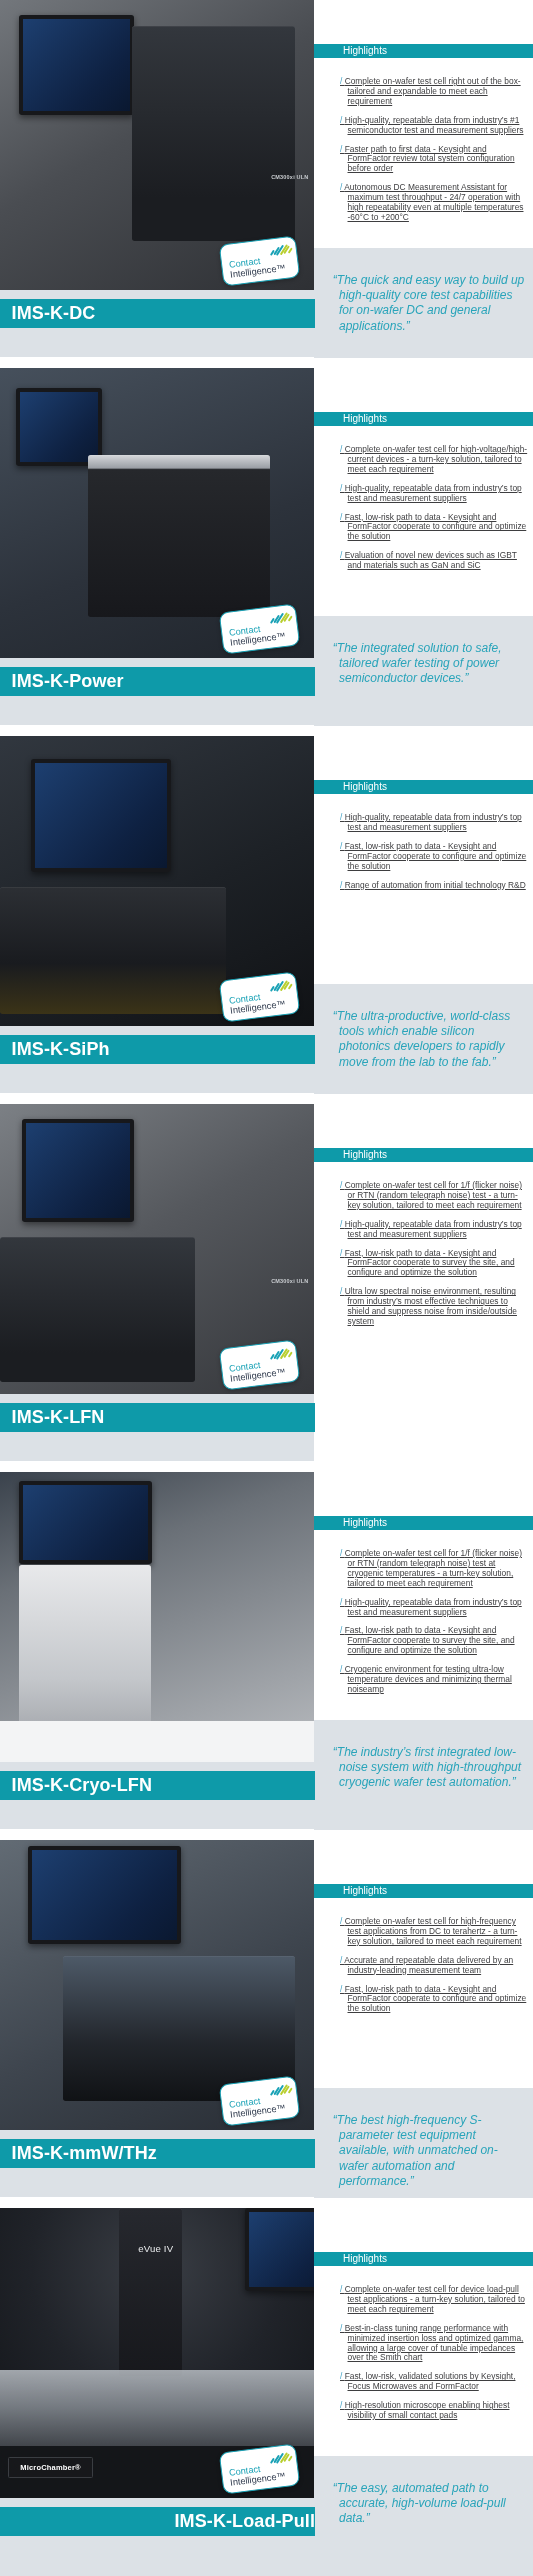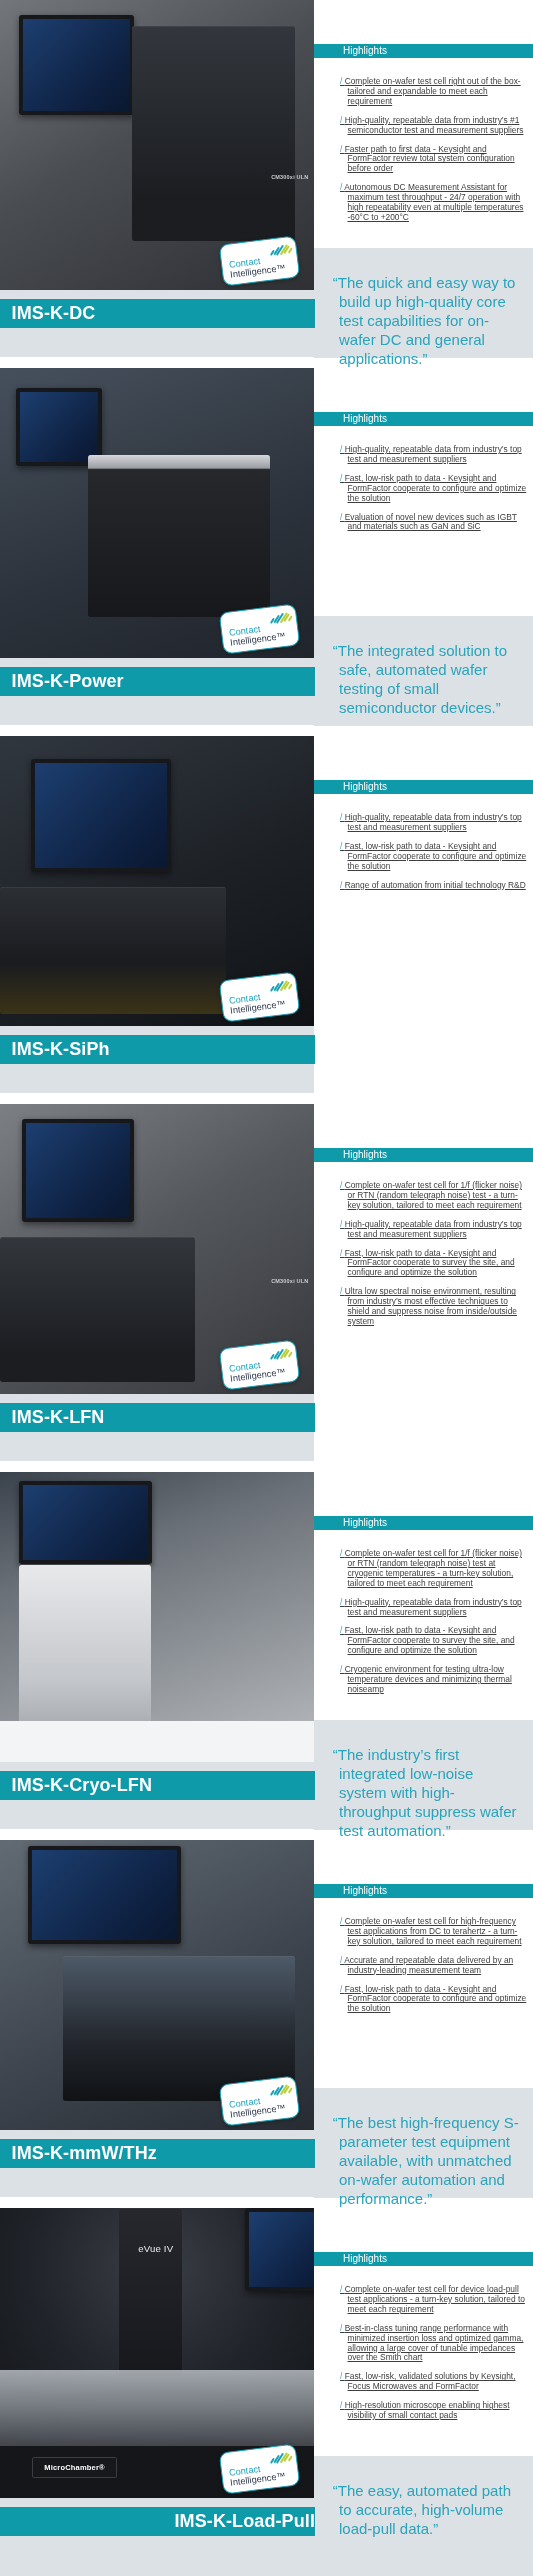--- a/index.html
+++ b/index.html
@@ -41,21 +41,21 @@
   .p6 .eq-body{left:20%;top:40%;width:74%;height:50%;background:linear-gradient(180deg,#4e5a68 0%,#22262c 60%,#101215 100%);}
   .p7{background:radial-gradient(circle at 50% 20%,#3a3e45 0%,#202329 45%,#0d0f12 100%);}
   .p7 .eq-screen{left:78%;top:0;width:26%;height:26%;}
   .p7 .eq-body{left:38%;top:0;width:20%;height:58%;background:linear-gradient(180deg,#26282e 0%,#17181c 100%);}
   .p7::after{content:"";position:absolute;left:0;right:0;bottom:18%;height:26%;background:linear-gradient(180deg,#b9bec4 0%,#7e848b 55%,#4a4e54 100%);opacity:.85;}
   .p7::before{content:"";position:absolute;left:0;right:0;bottom:0;height:18%;background:#141619;z-index:1;}
 
   .photo-label{position:absolute;z-index:3;color:#c9ccd0;font-size:5.5px;letter-spacing:0.2px;}
   .s1 .pl0,.s4 .pl0{right:5.5px;top:60%;font-weight:bold;}
   .s7 .pl0{left:44%;top:12%;color:#e8eaec;font-size:9.6px;font-weight:normal;}
-  .s7 .pl1{left:8.2px;bottom:20.5px;background:#17181b;border:0.7px solid #3a3d42;color:#fff;font-weight:bold;font-size:7.5px;padding:4.8px 11px;border-radius:1.4px;margin-left:24px;}
+  .s7 .pl1{left:8.2px;bottom:20.5px;background:#17181b;border:0.7px solid #3a3d42;color:#fff;font-weight:bold;font-size:7.5px;padding:4.8px 11px;border-radius:1.4px;}
 
   
   .ci-badge{position:absolute;right:16.4px;bottom:8.2px;width:75px;height:40px;background:#fff;border:1.4px solid #17a0b4;border-radius:9px;transform:rotate(-7deg);z-index:4;box-shadow:0 1.4px 4.1px rgba(0,0,0,.25);}
   .ci-text{position:absolute;left:6.8px;bottom:4.8px;line-height:1.12;}
   .ci-line1{color:#1aa2b6;font-size:9.2px;}
   .ci-line2{color:#303b4e;font-size:9.2px;}
   .ci-stripes{position:absolute;top:4.8px;right:6.2px;display:flex;align-items:flex-end;gap:1.4px;}
   .ci-stripes span{display:block;width:2.1px;border-radius:1.4px;transform:rotate(40deg);transform-origin:50% 80%;}
   .ci-stripes .t1{height:6.2px;background:#1aa2b6;}
   .ci-stripes .t2{height:9px;background:#1aa2b6;}
@@ -65,21 +65,21 @@
   .ci-stripes .g3{height:6.2px;background:#b9cf31;}
 
   
   .hl-bar{position:absolute;left:314px;top:44px;width:219px;height:14.4px;background:var(--teal);color:#fff;font-size:10px;line-height:14.4px;padding-left:29px;box-sizing:border-box;}
   .bullets{position:absolute;left:340px;top:77px;width:189px;}
   .bullet{margin:0 0 9px 0;padding-left:7.5px;text-indent:-7.5px;font-size:8.4px;line-height:1.18;color:var(--ink);text-decoration:underline;}
   .bullet .slash{color:var(--slash);}
 
   .quote{position:absolute;left:314px;right:0;top:248px;bottom:10.3px;background:var(--gray);box-sizing:border-box;padding:24.6px 8.2px 0 25px;}
   .section.last .quote{bottom:0;}
-  .quote p{margin:0;font-size:15px;line-height:1.28;color:var(--quote);text-indent:-6.2px;}
+  .quote p{margin:0;font-size:12px;line-height:1.28;color:var(--quote);text-indent:-6.2px;font-style:italic;}
 
   
   .band{position:absolute;left:0;top:290px;width:314px;height:67px;background:var(--gray);}
   .section.last .band{height:100px;text-align:right;}
   .name-bar{position:absolute;left:0;top:9px;width:315px;height:29px;background:var(--teal);font-weight:bold;}
   .name-bar span{display:block;color:#fff;font-size:18px;line-height:29px;padding-left:11.6px;letter-spacing:0.1px;}
 </style>
 </head>
 <body>
 
@@ -148,27 +148,28 @@
           <div class="ci-line2">Intelligence™</div>
         </div>
       </div>
     </div>
 
     <div class="hl-bar">
       <span>Highlights</span>
     </div>
 
     <div class="bullets">
+        <p class="bullet"><span class="slash">/ </span>Complete on-wafer test cell for high-voltage/high-current devices - a turn-key solution, tailored to meet each requirement</p>
         <p class="bullet"><span class="slash">/ </span>High-quality, repeatable data from industry’s top test and measurement suppliers</p>
         <p class="bullet"><span class="slash">/ </span>Fast, low-risk path to data - Keysight and FormFactor cooperate to configure and optimize the solution</p>
         <p class="bullet"><span class="slash">/ </span>Evaluation of novel new devices such as IGBT and materials such as GaN and SiC</p>
       </div>
 
     <div class="quote">
-      <p>“The integrated solution to safe, automated wafer testing of small semiconductor devices.”</p>
+      <p>“The integrated solution to safe, tailored wafer testing of power semiconductor devices.”</p>
     </div>
 
     <div class="band">
       <div class="name-bar">
         <span>IMS-K-Power</span>
       </div>
     </div>
   </section>
 
   <section class="section s3">
@@ -195,20 +196,23 @@
     <div class="hl-bar">
       <span>Highlights</span>
     </div>
 
     <div class="bullets">
         <p class="bullet"><span class="slash">/ </span>High-quality, repeatable data from industry’s top test and measurement suppliers</p>
         <p class="bullet"><span class="slash">/ </span>Fast, low-risk path to data - Keysight and FormFactor cooperate to configure and optimize the solution</p>
         <p class="bullet"><span class="slash">/ </span>Range of automation from initial technology R&amp;D</p>
       </div>
 
+    <div class="quote">
+      <p>“The ultra-productive, world-class tools which enable silicon photonics developers to rapidly move from the lab to the fab.”</p>
+    </div>
 
     <div class="band">
       <div class="name-bar">
         <span>IMS-K-SiPh</span>
       </div>
     </div>
   </section>
 
   <section class="section s4">
     <div class="photo p4">
@@ -265,21 +269,21 @@
     </div>
 
     <div class="bullets">
         <p class="bullet"><span class="slash">/ </span>Complete on-wafer test cell for 1/f (flicker noise) or RTN (random telegraph noise) test at cryogenic temperatures - a turn-key solution, tailored to meet each requirement</p>
         <p class="bullet"><span class="slash">/ </span>High-quality, repeatable data from industry’s top test and measurement suppliers</p>
         <p class="bullet"><span class="slash">/ </span>Fast, low-risk path to data - Keysight and FormFactor cooperate to survey the site, and configure and optimize the solution</p>
         <p class="bullet"><span class="slash">/ </span>Cryogenic environment for testing ultra-low temperature devices and minimizing thermal noiseamp</p>
       </div>
 
     <div class="quote">
-      <p>“The industry’s first integrated low-noise system with high-throughput suppress wafer test automation.”</p>
+      <p>“The industry’s first integrated low-noise system with high-throughput cryogenic wafer test automation.”</p>
     </div>
 
     <div class="band">
       <div class="name-bar">
         <span>IMS-K-Cryo-LFN</span>
       </div>
     </div>
   </section>
 
   <section class="section s6">

